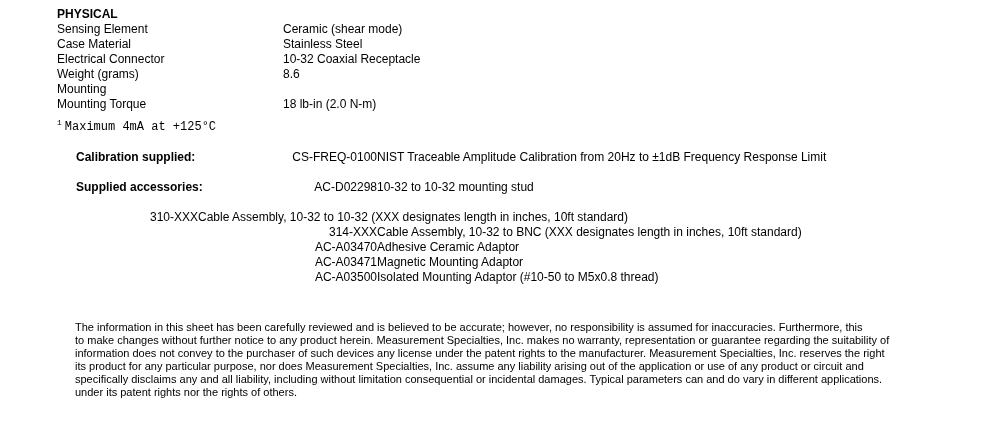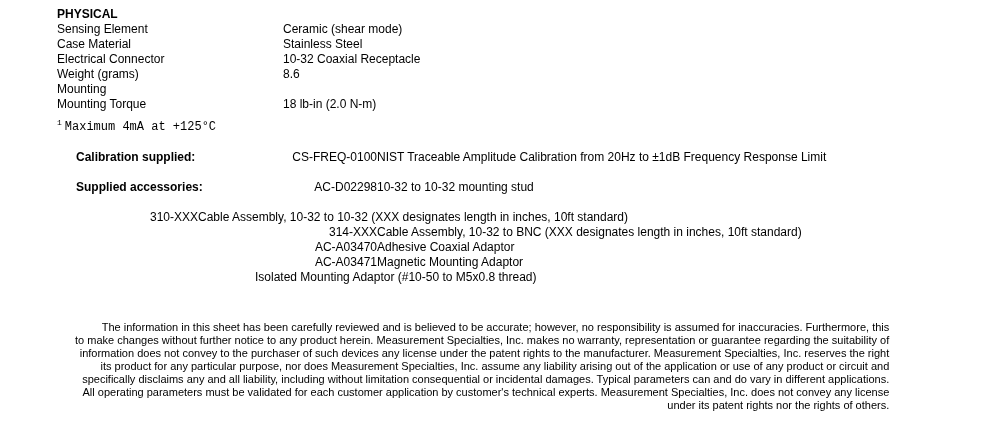--- a/index.html
+++ b/index.html
@@ -28,21 +28,21 @@
   .supply { position: absolute; left: 57px; top: 150px; margin-left: 19px; }
   .supply-group { margin-bottom: 15px; }
   .supply-item { display: flex; line-height: 15px; font-size: 12px; }
   .supply-label { width: 179px; flex: 0 0 179px; font-weight: bold; }
   .item-code { width: 122px; flex: 0 0 122px; text-align: right; }
   .item-desc { white-space: nowrap; }
 
   
   .disclaimer { position: absolute; left: 75px; top: 321px; }
   .disclaimer-line {
-    font-size: 11px; line-height: 13px; white-space: nowrap; text-align: right;
+    font-size: 11px; line-height: 13px; white-space: nowrap;
   }
 </style>
 </head>
 <body>
 
 <div class="page">
 
   <section class="physical">
     <h1>PHYSICAL</h1>
 
@@ -99,38 +99,38 @@
         <span class="item-desc">Cable Assembly, 10-32 to 10-32 (XXX designates length in inches, 10ft standard)</span>
       </div>
       <div class="supply-item">
         <span class="supply-label"></span>
         <span class="item-code">314-XXX</span>
         <span class="item-desc">Cable Assembly, 10-32 to BNC (XXX designates length in inches, 10ft standard)</span>
       </div>
       <div class="supply-item">
         <span class="supply-label"></span>
         <span class="item-code">AC-A03470</span>
-        <span class="item-desc">Adhesive Coaxial Adaptor</span>
+        <span class="item-desc">Adhesive Ceramic Adaptor</span>
       </div>
       <div class="supply-item">
         <span class="supply-label"></span>
         <span class="item-code">AC-A03471</span>
         <span class="item-desc">Magnetic Mounting Adaptor</span>
       </div>
       <div class="supply-item">
         <span class="supply-label"></span>
+        <span class="item-code">AC-A03500</span>
         <span class="item-desc">Isolated Mounting Adaptor (#10-50 to M5x0.8 thread)</span>
       </div>
     </div>
 
   </section>
 
   <section class="disclaimer">
     <div class="disclaimer-line">The information in this sheet has been carefully reviewed and is believed to be accurate; however, no responsibility is assumed for inaccuracies. Furthermore, this</div>
     <div class="disclaimer-line">to make changes without further notice to any product herein. Measurement Specialties, Inc. makes no warranty, representation or guarantee regarding the suitability of</div>
     <div class="disclaimer-line">information does not convey to the purchaser of such devices any license under the patent rights to the manufacturer. Measurement Specialties, Inc. reserves the right</div>
     <div class="disclaimer-line">its product for any particular purpose, nor does Measurement Specialties, Inc. assume any liability arising out of the application or use of any product or circuit and</div>
     <div class="disclaimer-line">specifically disclaims any and all liability, including without limitation consequential or incidental damages. Typical parameters can and do vary in different applications.</div>
-    <div class="disclaimer-line">All operating parameters must be validated for each customer application by customer's technical experts. Measurement Specialties, Inc. does not convey any license</div>
     <div class="disclaimer-line">under its patent rights nor the rights of others.</div>
   </section>
 
 </div>
 
 </body></html>

